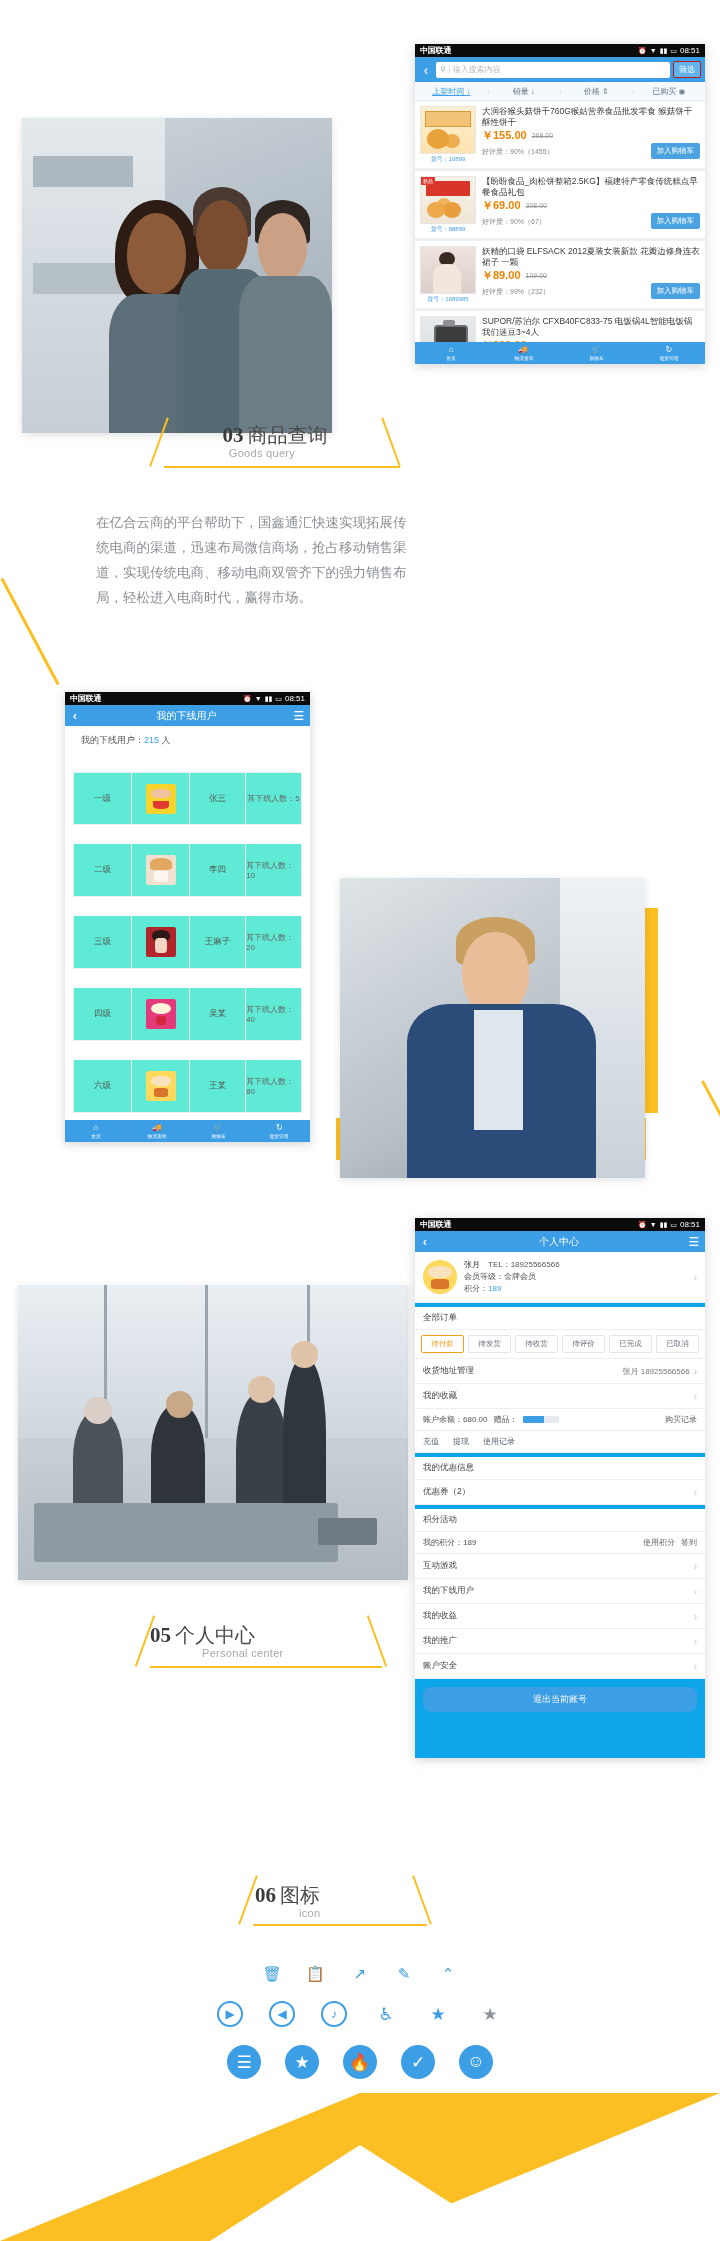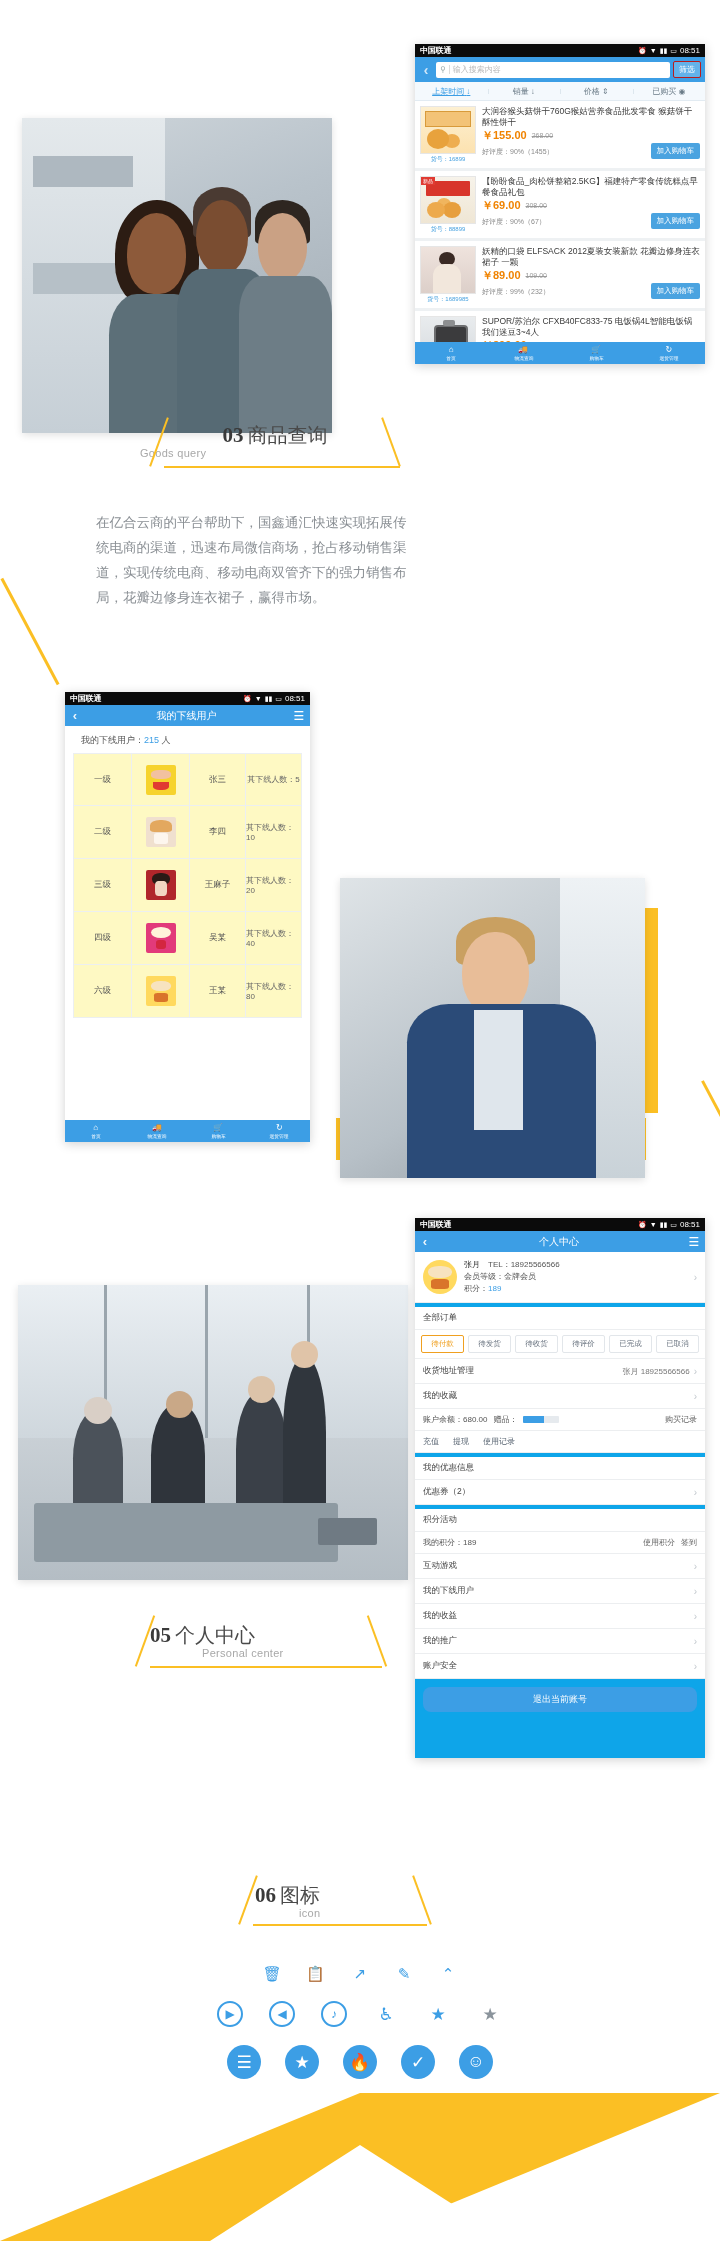--- a/index.html
+++ b/index.html
@@ -63,21 +63,21 @@
   .art4{background:linear-gradient(#e9ecee,#d6dade);}
   .art4:before{content:"";position:absolute;left:13px;top:8px;width:30px;height:28px;border-radius:4px 4px 8px 8px;background:#3b3b3d;border:2px solid #6d6e70;}
   .art4:after{content:"";position:absolute;left:22px;top:3px;width:12px;height:6px;background:#8d8f91;border-radius:2px;}
   .tag-new{position:absolute;left:0;top:0;background:#e03a32;color:#fff;font-size:5px;padding:1px 2px;z-index:2;}
 
   
   #phone2{left:65px;top:692px;width:245px;height:450px;}
   .p2count{font-size:9px;color:#555;padding:8px 0 6px 16px;}
   .p2count b{color:#3c9ee5;font-weight:normal;}
   .utable{margin:0 8px;}
-  .urow{display:flex;align-items:center;border:1px solid #eceff1;border-top:none;height:53px;background:#fef9c3;}
+  .urow{display:flex;align-items:center;border:1px solid #eceff1;border-top:none;height:53px;background:#5eead4;margin-top:19px;}
   .urow:first-child{border-top:1px solid #eceff1;}
   .ucell{font-size:8.5px;color:#555;text-align:center;}
   .ulevel{width:58px;flex:0 0 58px;border-right:1px solid #eceff1;height:100%;display:flex;align-items:center;justify-content:center;}
   .uav{width:58px;flex:0 0 58px;display:flex;align-items:center;justify-content:center;border-right:1px solid #eceff1;height:100%;}
   .uav .av{width:30px;height:30px;border-radius:2px;position:relative;overflow:hidden;}
   .uname{width:56px;flex:0 0 56px;border-right:1px solid #eceff1;height:100%;display:flex;align-items:center;justify-content:center;}
   .usub{flex:1;height:100%;display:flex;align-items:center;justify-content:center;font-size:8px;color:#666;}
   
   .av-a{background:#f6d32d;}
   .av-a:before{content:"";position:absolute;left:5px;top:5px;right:5px;height:9px;background:#f2c1a0;border-radius:40%;}
@@ -177,21 +177,21 @@
   .sect{position:absolute;}
   .sect .num{font-size:21px;font-weight:bold;color:#3a3a3a;font-family:"Liberation Serif",serif;}
   .sect .cn{font-size:20px;color:#4a4a4a;margin-left:4px;}
   .sect .en{font-size:11px;color:#a8a8a8;letter-spacing:.3px;}
   .sect .line1{display:flex;align-items:baseline;}
   .brk{position:absolute;}
   .brk .sl{position:absolute;width:2px;background:#fbbf24;}
   .brk .hz{position:absolute;height:2px;background:#fbbf24;}
 
   #sect03{left:140px;top:422px;width:270px;text-align:center;}
-  #sect03 .en{display:block;text-align:left;padding-right:26px;margin-top:-2px;}
+  #sect03 .en{display:block;text-align:center;padding-right:26px;margin-top:-2px;}
   #sect04{left:380px;top:700px;width:260px;}
   #sect04 .en{display:block;margin-left:46px;margin-top:-2px;}
   #sect05{left:150px;top:1622px;width:260px;}
   #sect05 .en{display:block;margin-left:52px;margin-top:-2px;}
   #sect06{left:255px;top:1882px;width:200px;}
   #sect06 .en{display:block;margin-left:44px;margin-top:-2px;}
 
   .para{position:absolute;left:96px;top:510px;width:320px;font-size:13.5px;line-height:25px;color:#8a8f94;text-align:left;}
 
   
@@ -371,21 +371,21 @@
       <div class="sl" style="left:8px;top:0;height:52px;transform:rotate(20deg);"></div>
       <div class="hz" style="left:14px;bottom:0;width:236px;"></div>
       <div class="sl" style="right:8px;top:0;height:52px;transform:rotate(-20deg);"></div>
     </div>
     <div class="line1" style="justify-content:center;">
       <span class="num">03</span>
       <span class="cn">商品查询</span>
     </div>
     <span class="en">Goods query</span>
   </div>
-  <div class="para">在亿合云商的平台帮助下，国鑫通汇快速实现拓展传统电商的渠道，迅速布局微信商场，抢占移动销售渠道，实现传统电商、移动电商双管齐下的强力销售布局，花瓣边修身连衣裙子，赢得市场。</div>
+  <div class="para">在亿合云商的平台帮助下，国鑫通汇快速实现拓展传统电商的渠道，迅速布局微信商场，抢占移动销售渠道，实现传统电商、移动电商双管齐下的强力销售布局，轻松进入电商时代，赢得市场。</div>
 
   <div class="phone" id="phone2">
     <div class="statusbar">
       <span class="carrier">中国联通</span>
       <span class="sb-right">
         <span class="sb-ic">⏰</span>
         <span class="sb-ic">▼</span>
         <span class="sb-ic">▮▮</span>
         <span class="sb-ic">▭</span>
         <span>08:51</span>

